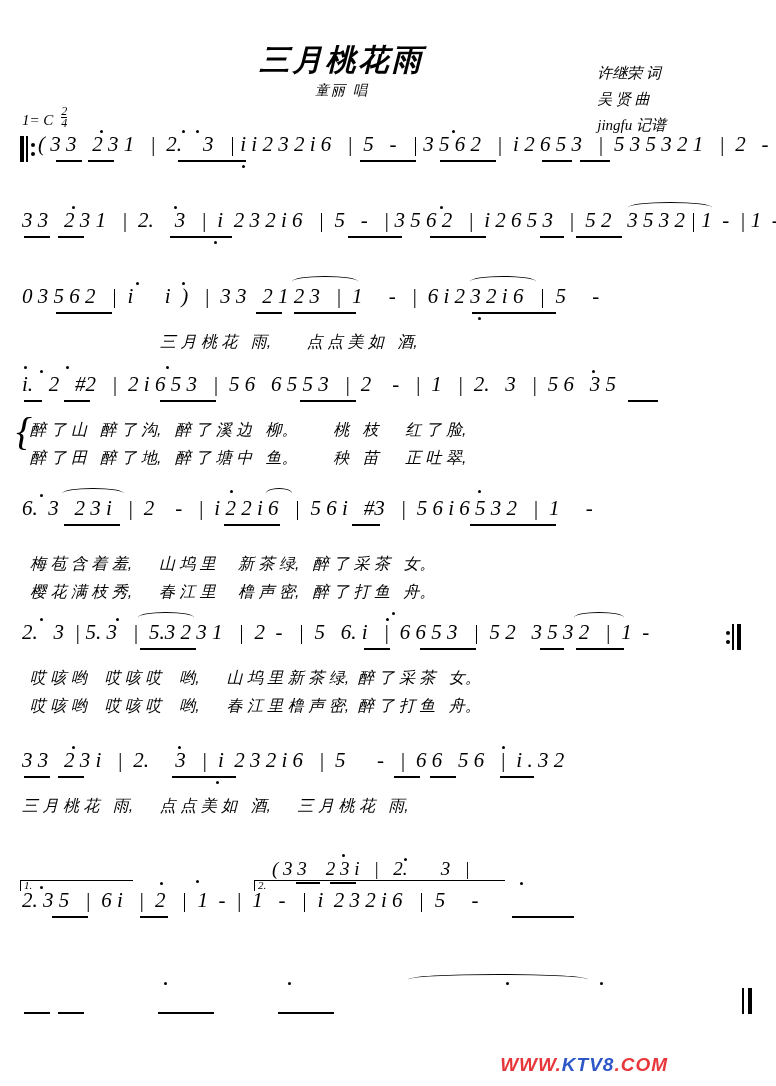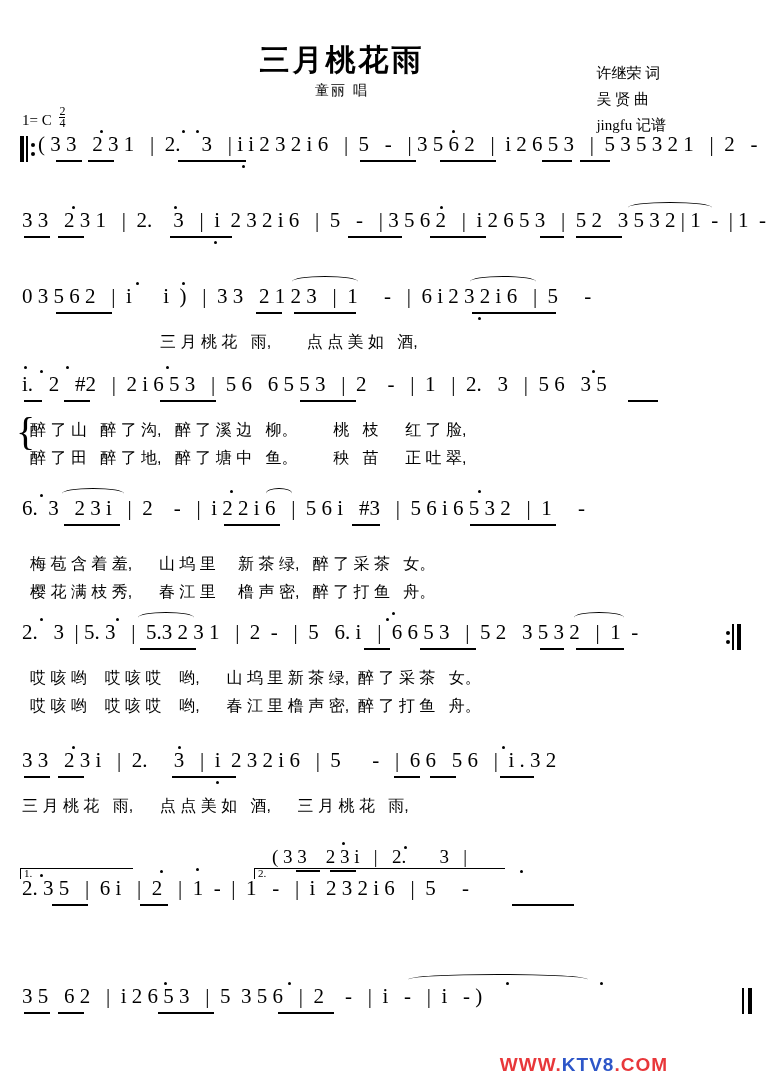--- a/index.html
+++ b/index.html
@@ -4,21 +4,21 @@
 <style>
   html, body { margin:0; padding:0; }
   body {
     width:776px; height:1086px;
     background:#ffffff;
     font-family:"Liberation Serif", serif;
     color:#000;
     position:relative;
     overflow:hidden;
   }
-  .sheet { position:relative; width:684px; height:1086px; }
+  .sheet { position:relative; width:684px; height:1086px;font-style:italic; }
 
   
   .title {
     position:absolute; left:0; right:0; top:40px;
     text-align:center;
     font-family:"Liberation Sans", sans-serif;
     font-weight:bold;
     font-size:30px;
     letter-spacing:3px;
   }
@@ -285,21 +285,21 @@
       <span class="dot" style="left:178px; top:-2px;"></span>
       <span class="dot" style="left:216px; top:33px;"></span>
       <span class="dot" style="left:502px; top:-2px;"></span>
     </div>
     <div class="lyrics" style="margin-top:6px;">
       <span class="cell" style="left:22px;">三 月 桃 花   雨,      点 点 美 如   酒,      三 月 桃 花   雨,</span>
     </div>
   </div>
 
   <div class="row" style="top:846px;">
-    <div class="notes" style="height:30px;">
+    <div class="notes" style="height:30px;margin-top:12px;">
       <span class="cell" style="left:272px; font-size:19px;">( 3 3    2 3 i   |   2.       3   |</span>
       <span class="u1" style="left:296px; top:24px; width:24px;"></span>
       <span class="u1" style="left:330px; top:24px; width:26px;"></span>
       <span class="dot" style="left:342px; top:-4px;"></span>
       <span class="dot" style="left:404px; top:0px;"></span>
     </div>
     <div class="notes">
       <span class="volta" style="left:20px; top:-8px; width:112px;">
         <span class="lbl">1.</span>
       </span>
@@ -312,21 +312,20 @@
       <span class="u1" style="left:512px; top:28px; width:62px;"></span>
       <span class="dot" style="left:40px; top:-2px;"></span>
       <span class="dot" style="left:160px; top:-6px;"></span>
       <span class="dot" style="left:196px; top:-8px;"></span>
       <span class="dot" style="left:520px; top:-6px;"></span>
     </div>
   </div>
 
   <div class="row" style="top:984px;">
     <div class="notes">
-      <span class="cell" style="left:22px;">3 5   6 2   |  i 2 6 5 3   |  5  3 5 6   |  2    -   |  i   -   |  i   - )</span>
       <span class="u1" style="left:24px; top:28px; width:26px;"></span>
       <span class="u1" style="left:58px; top:28px; width:26px;"></span>
       <span class="u1" style="left:158px; top:28px; width:56px;"></span>
       <span class="u1" style="left:278px; top:28px; width:56px;"></span>
       <span class="arc" style="left:408px; top:-10px; width:180px;"></span>
       <span class="dot" style="left:164px; top:-2px;"></span>
       <span class="dot" style="left:288px; top:-2px;"></span>
       <span class="dot" style="left:506px; top:-2px;"></span>
       <span class="dot" style="left:600px; top:-2px;"></span>
       <span class="bar" style="left:742px;"></span>

